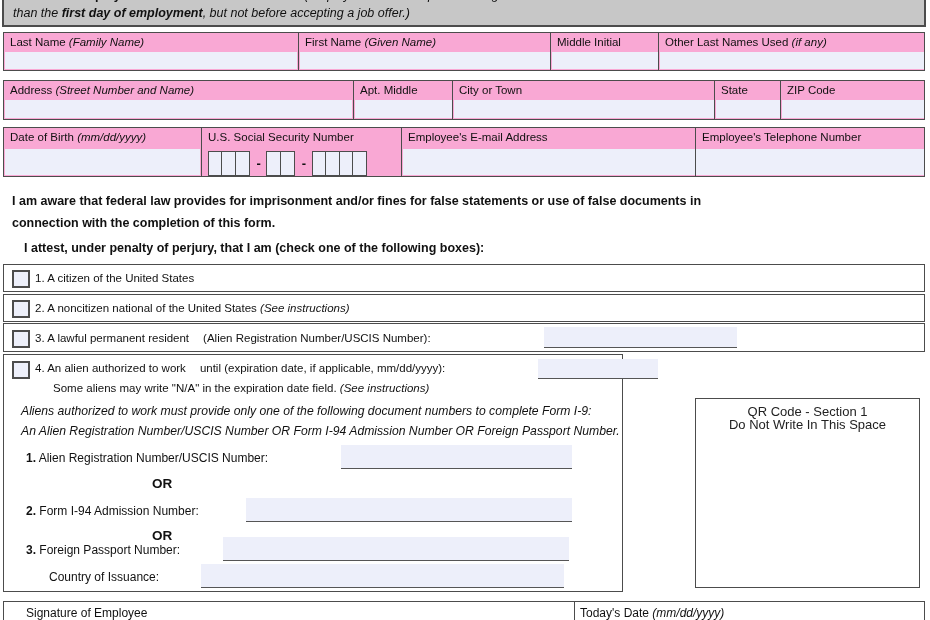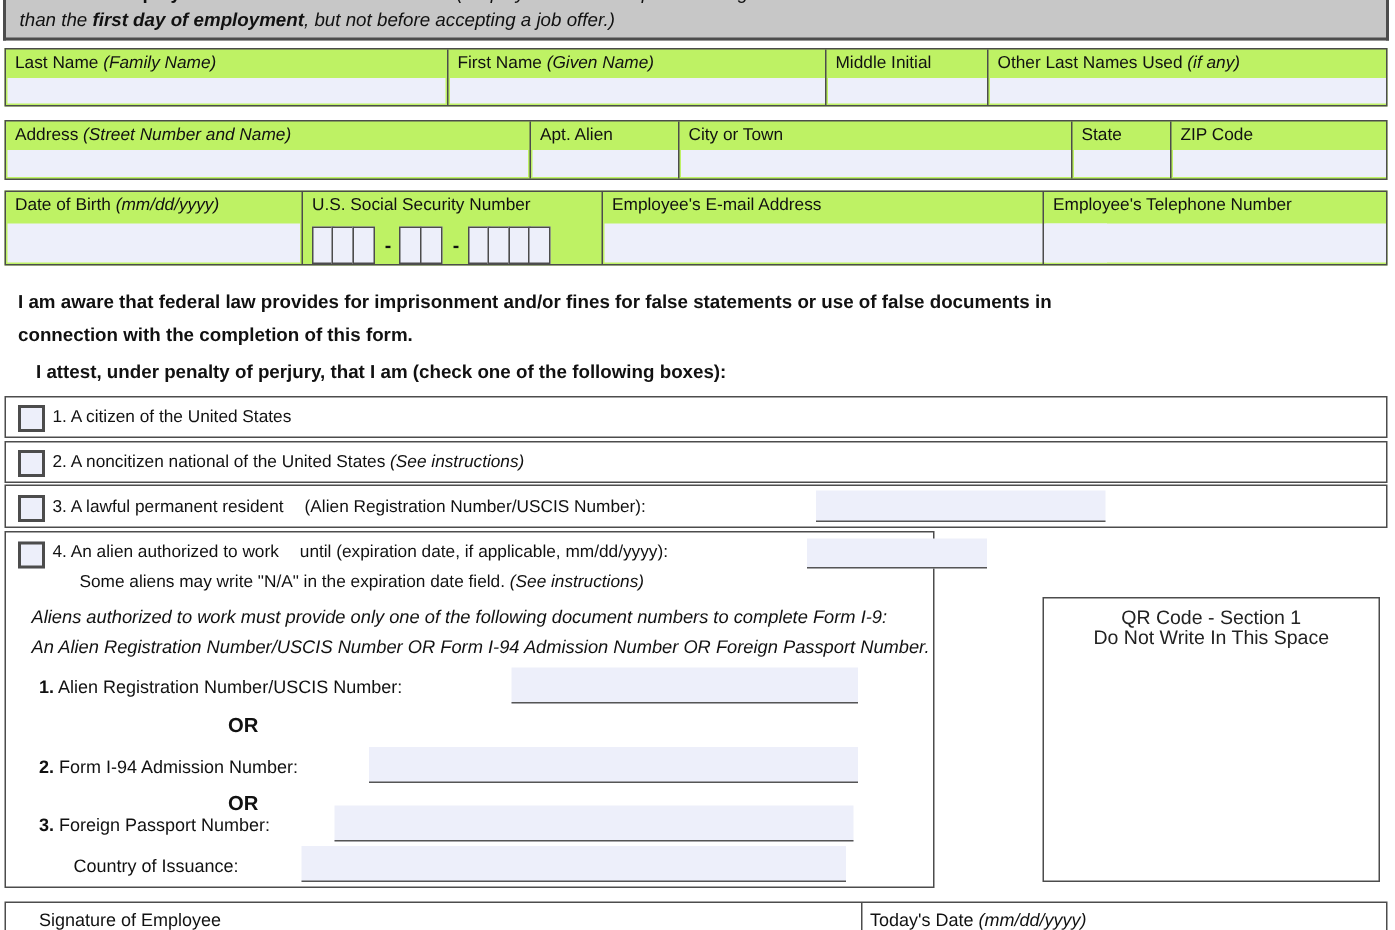--- a/index.html
+++ b/index.html
@@ -12,21 +12,21 @@
     position:absolute;left:2px;top:0;width:924px;height:27px;background:#c7c7c7;
     border-left:2px solid #4c4c4c;border-right:2px solid #4c4c4c;border-bottom:2px solid #4c4c4c;
     box-sizing:border-box;overflow:hidden;font-size:12.5px;
   }
   .band-line1{position:absolute;top:-12px;left:9px;white-space:nowrap;}
   .band-line1 .ttl{font-weight:bold;}
   .band-line1 .sub{font-style:italic;}
   .band-line2{position:absolute;top:6px;left:9px;white-space:nowrap;font-style:italic;}
   .band-line2 b{font-style:italic;}
   
-  .row{position:absolute;left:3px;width:922px;border:1.5px solid #4c4c4c;box-sizing:border-box;background:#bef264;}
+  .row{position:absolute;left:3px;width:922px;border:1.5px solid #4c4c4c;box-sizing:border-box;background:#f9a8d4;}
   .cell{position:absolute;top:0;bottom:0;border-left:1.5px solid #4c4c4c;}
   .cell.first{border-left:none;}
   .cell-label{position:absolute;top:3px;left:6px;font-size:11.5px;white-space:nowrap;z-index:2;}
   .cell-label i{font-style:italic;}
   .cell-fill{position:absolute;left:1px;right:1px;bottom:1px;background:#edeffa;}
   
   .ssn-grid{position:absolute;left:7px;top:23px;display:flex;align-items:center;}
   .ssn-box{width:13px;height:23px;border:1.5px solid #4c4c4c;background:#edeffa;margin-left:-1.5px;}
   .ssn-dash{font-weight:bold;font-size:13px;padding:0 7px;}
   
@@ -85,21 +85,21 @@
       <div class="cell-fill" style="height:17px;"></div>
     </div>
   </div>
 
   <div class="row" style="top:80px;height:40px;">
     <div class="cell first" style="left:0;width:349px;">
       <div class="cell-label"><span>Address </span><i>(Street Number and Name)</i></div>
       <div class="cell-fill" style="height:18px;"></div>
     </div>
     <div class="cell" style="left:349px;width:99px;">
-      <div class="cell-label"><span>Apt. Alien</span></div>
+      <div class="cell-label"><span>Apt. Middle</span></div>
       <div class="cell-fill" style="height:18px;"></div>
     </div>
     <div class="cell" style="left:448px;width:262px;">
       <div class="cell-label"><span>City or Town</span></div>
       <div class="cell-fill" style="height:18px;"></div>
     </div>
     <div class="cell" style="left:710px;width:66px;text-align:right;">
       <div class="cell-label"><span>State</span></div>
       <div class="cell-fill" style="height:18px;"></div>
     </div>

